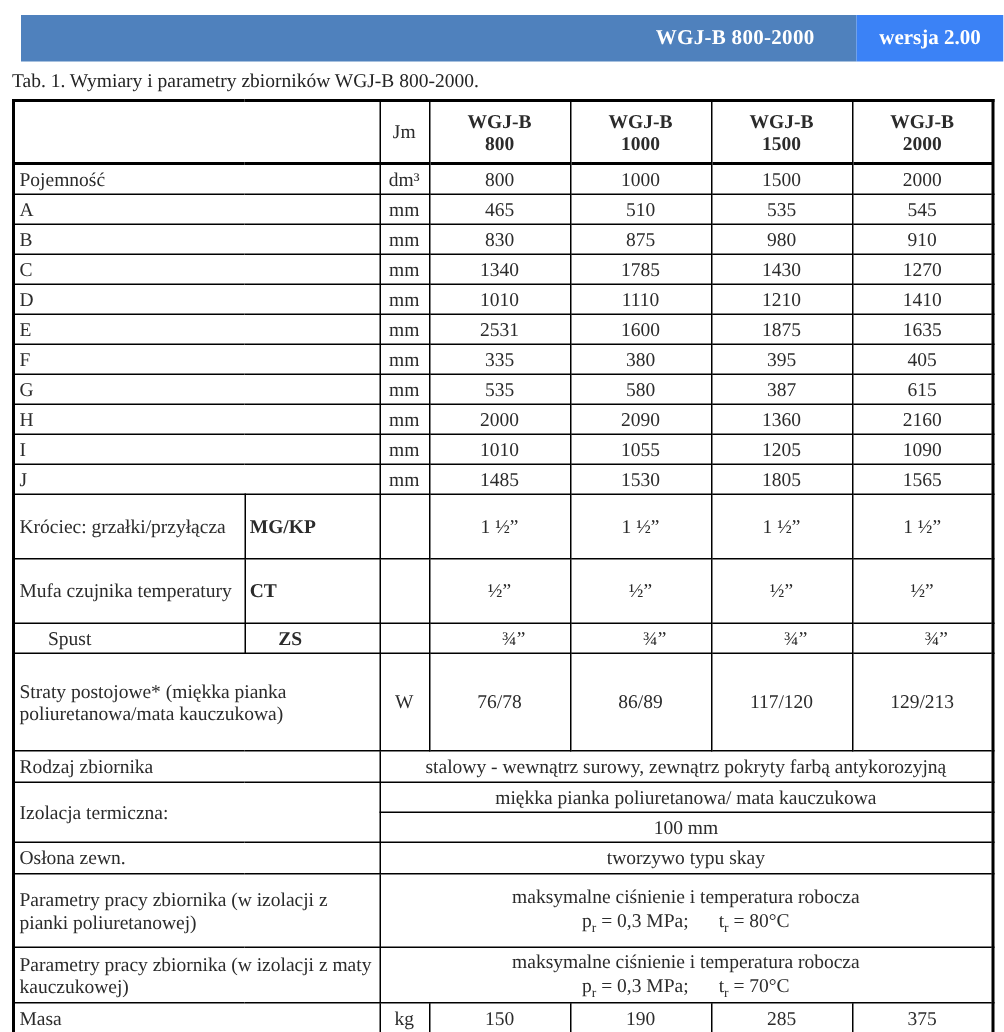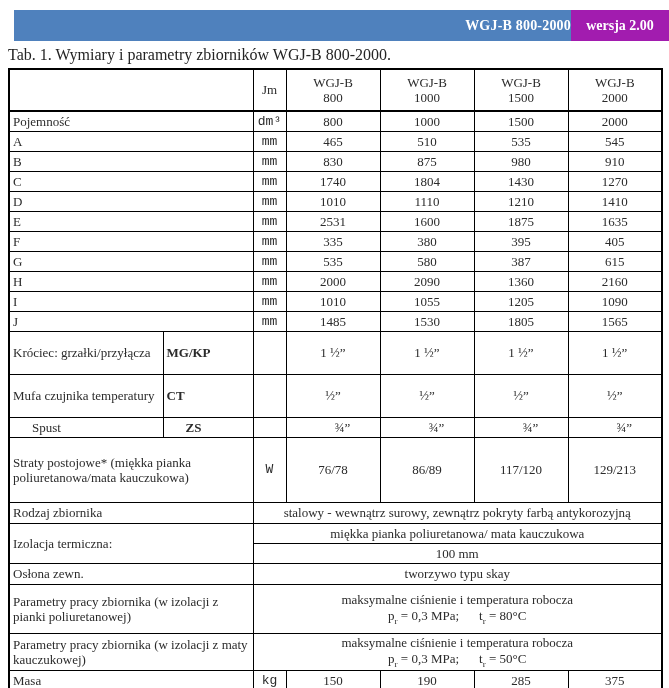--- a/index.html
+++ b/index.html
@@ -4,42 +4,42 @@
 <style>
   html,body{margin:0;padding:0;}
   body{
     width:669px;height:688px;background:#ffffff;
     font-family:"Liberation Serif", serif;color:#262626;
     position:relative;overflow:hidden;
   }
   .topbar{display:flex;margin:10px 0 0 14px;height:31px;}
   .topbar-blue{
     flex:1;background:#4f81bd;color:#fff;display:flex;align-items:center;
-    justify-content:flex-end;font-weight:bold;font-size:14px;
+    justify-content:flex-end;padding-right:28px;font-weight:bold;font-size:14px;
     letter-spacing:0.2px;
   }
   .topbar-black{
-    width:98px;background:#a21caf;color:#fff;display:flex;align-items:center;
+    width:98px;background:#3b82f6;color:#fff;display:flex;align-items:center;
     justify-content:center;font-weight:bold;font-size:14px;
   }
-  .caption{margin:5px 0 4px 8px;font-size:16px;color:#242424;}
+  .caption{margin:5px 0 4px 8px;font-size:13px;color:#242424;}
   table.params{
     border-collapse:collapse;margin-left:8px;width:653px;table-layout:fixed;
     border:2px solid #000;
   }
   table.params td{
     border:1px solid #000;font-size:13px;padding:1px 3px;vertical-align:middle;
     line-height:1.18;color:#2b2b2b;overflow:hidden;
   }
   tr.r-head td{border-bottom:2px solid #000;height:38px;}
   .jm-h{text-align:center;font-size:14px;}
-  .model-cell{text-align:center;font-weight:normal;font-size:13.5px;}
+  .model-cell{text-align:center;font-weight:bold;font-size:13.5px;}
   .model-cell span{display:block;}
   td.lbl{padding-left:5px;margin-top:25px;}
-  td.unit{text-align:center;font-size:11px;padding:0 1px;font-family:Liberation Mono, monospace;}
+  td.unit{text-align:center;font-size:11px;padding:0 1px;}
   td.val{text-align:center;font-size:13.5px;color:#474747;}
   td.code{font-weight:bold;font-size:13.5px;padding-left:5px;}
   td.span-val{text-align:center;font-size:13px;color:#3a3a3a;margin-top:44px;}
   tr.r-dim td{height:17px;}
   tr.r-fit2 td{height:40px;}
   tr.r-fit1 td{height:17px;padding-left:22px;}
   tr.r-straty td{height:62px;}
   tr.r-info td{height:18px;}
   tr.r-izo td{height:17px;}
   tr.r-foam td{height:46px;}
@@ -115,22 +115,22 @@
     <td colspan="2" class="lbl">B</td>
     <td class="unit">mm</td>
     <td class="val">830</td>
     <td class="val">875</td>
     <td class="val">980</td>
     <td class="val">910</td>
   </tr>
   <tr class="r-dim">
     <td colspan="2" class="lbl">C</td>
     <td class="unit">mm</td>
-    <td class="val">1740</td>
-    <td class="val">1804</td>
+    <td class="val">1340</td>
+    <td class="val">1785</td>
     <td class="val">1430</td>
     <td class="val">1270</td>
   </tr>
   <tr class="r-dim">
     <td colspan="2" class="lbl">D</td>
     <td class="unit">mm</td>
     <td class="val">1010</td>
     <td class="val">1110</td>
     <td class="val">1210</td>
     <td class="val">1410</td>
@@ -241,21 +241,21 @@
     <td colspan="2" class="lbl">Parametry pracy zbiornika (w izolacji z pianki poliuretanowej)</td>
     <td colspan="5" class="span-val pv">
       <div class="l1">maksymalne ciśnienie i temperatura robocza</div>
       <div class="l2"><span>p</span><sub>r</sub><span> = 0,3 MPa;</span><span class="t-part">t</span><sub>r</sub><span> = 80°C</span></div>
     </td>
   </tr>
   <tr class="r-mata">
     <td colspan="2" class="lbl">Parametry pracy zbiornika (w izolacji z maty kauczukowej)</td>
     <td colspan="5" class="span-val pv">
       <div class="l1">maksymalne ciśnienie i temperatura robocza</div>
-      <div class="l2"><span>p</span><sub>r</sub><span> = 0,3 MPa;</span><span class="t-part">t</span><sub>r</sub><span> = 50°C</span></div>
+      <div class="l2"><span>p</span><sub>r</sub><span> = 0,3 MPa;</span><span class="t-part">t</span><sub>r</sub><span> = 70°C</span></div>
     </td>
   </tr>
 
   <tr class="r-masa">
     <td colspan="2" class="lbl">Masa</td>
     <td class="unit" style="font-size:13px;">kg</td>
     <td class="val">150</td>
     <td class="val">190</td>
     <td class="val">285</td>
     <td class="val">375</td>

